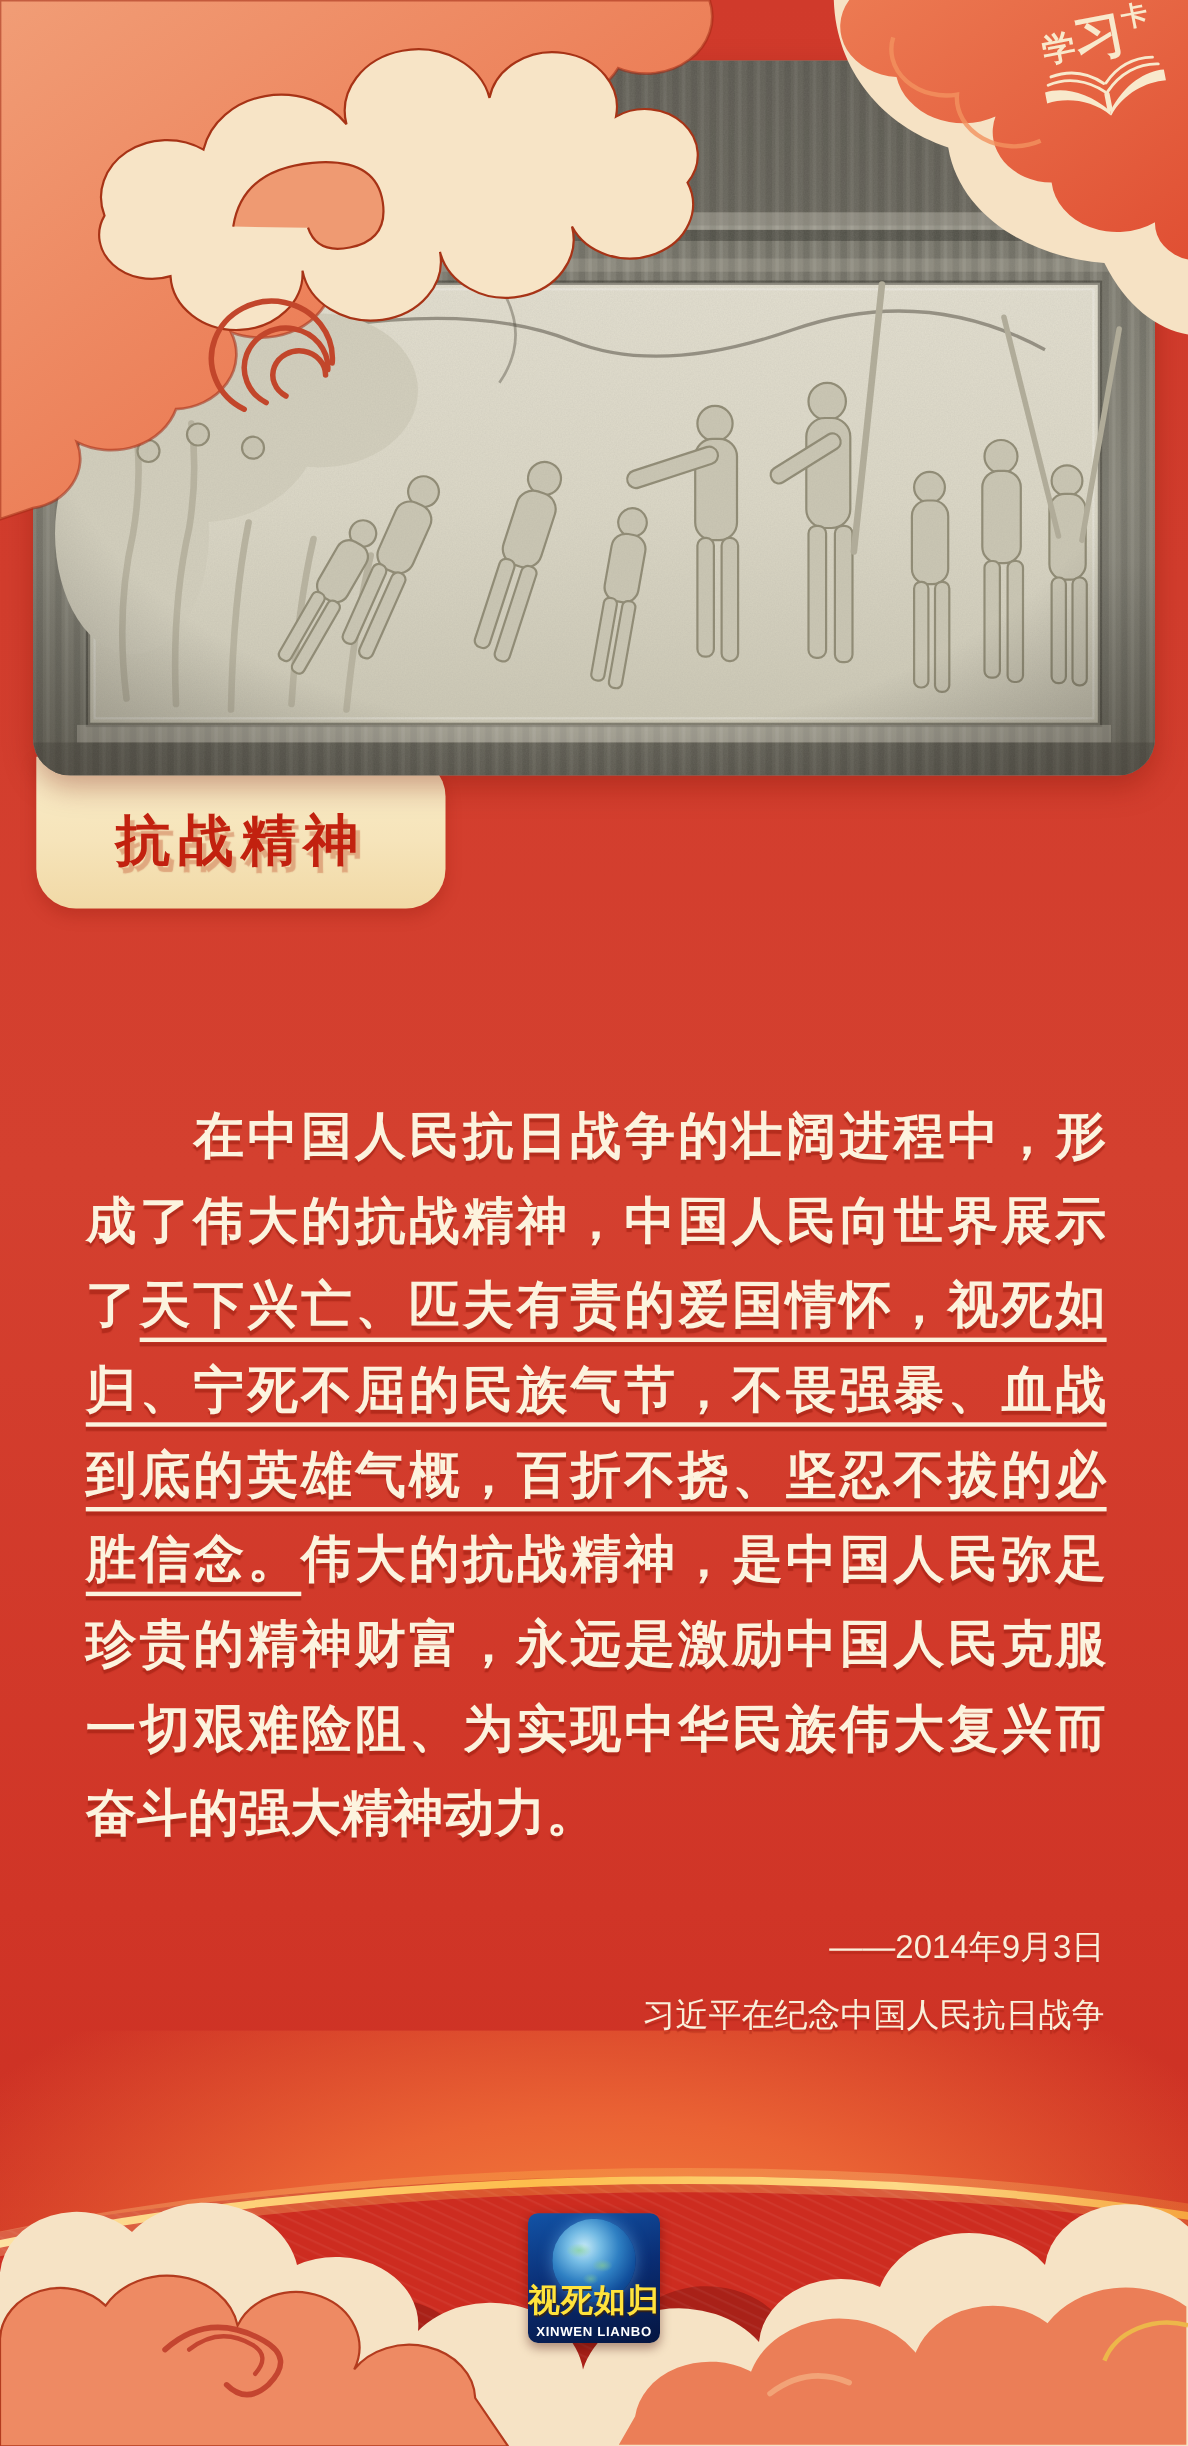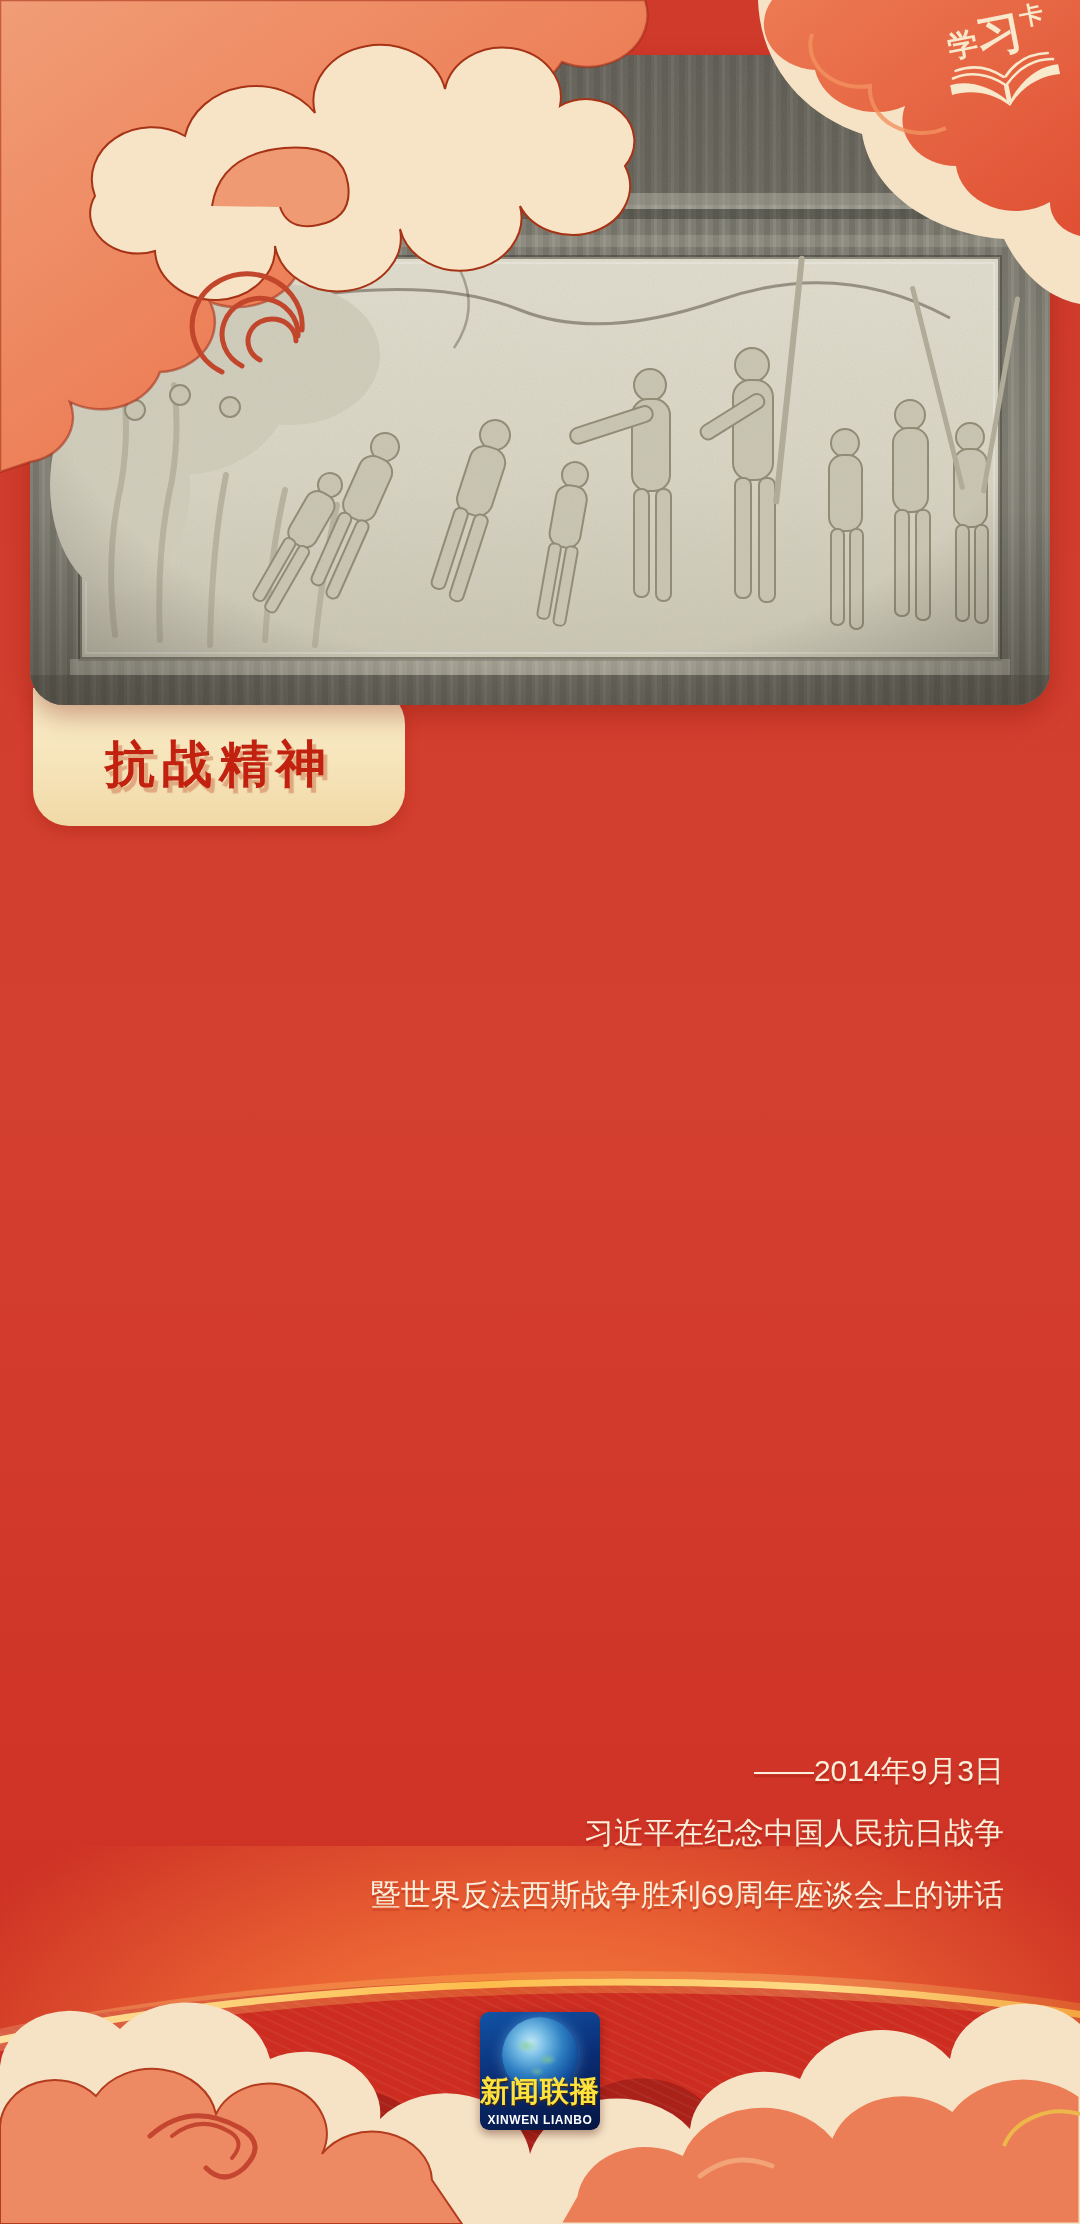--- a/index.html
+++ b/index.html
@@ -310,26 +310,26 @@
       <g stroke="#f8e9cc" stroke-width="2.6" fill="none" stroke-linecap="round">
         <path d="M8,10 C26,6 44,12 58,26"></path>
         <path d="M12,3 C30,0 46,6 58,18"></path>
         <path d="M110,10 C92,6 74,12 60,26"></path>
         <path d="M106,3 C88,0 72,6 60,18"></path>
       </g>
       <rect x="56.6" y="26" width="4.8" height="18" rx="2" fill="#f8e9cc"></rect>
     </svg>
   </div>
 
+  <p class="quote"><span>　　在中国人民抗日战争的壮阔进程中，形成了伟大的抗战精神，中国人民向世界展示了</span><span class="u">天下兴亡、匹夫有责的爱国情怀，视死如归、宁死不屈的民族气节，不畏强暴、血战到底的英雄气概，百折不挠、坚忍不拔的必胜信念。</span><span>伟大的抗战精神，是中国人民弥足珍贵的精神财富，永远是激励中国人民克服一切艰难险阻、为实现中华民族伟大复兴而奋斗的强大精神动力。</span></p>
 
   <div class="attribution">
     <div>——2014年9月3日</div>
     <div>习近平在纪念中国人民抗日战争</div>
-    <div>暨世界反法西斯战争胜利69周年座谈会上的讲话</div>
   </div>
 
   <div class="cctv-logo">
     <div class="globe"></div>
-    <div class="cctv-cn">新闻联播</div>
+    <div class="cctv-cn">视死如归</div>
     <div class="cctv-en">XINWEN LIANBO</div>
   </div>
 
 </div>
 
 </body></html>

